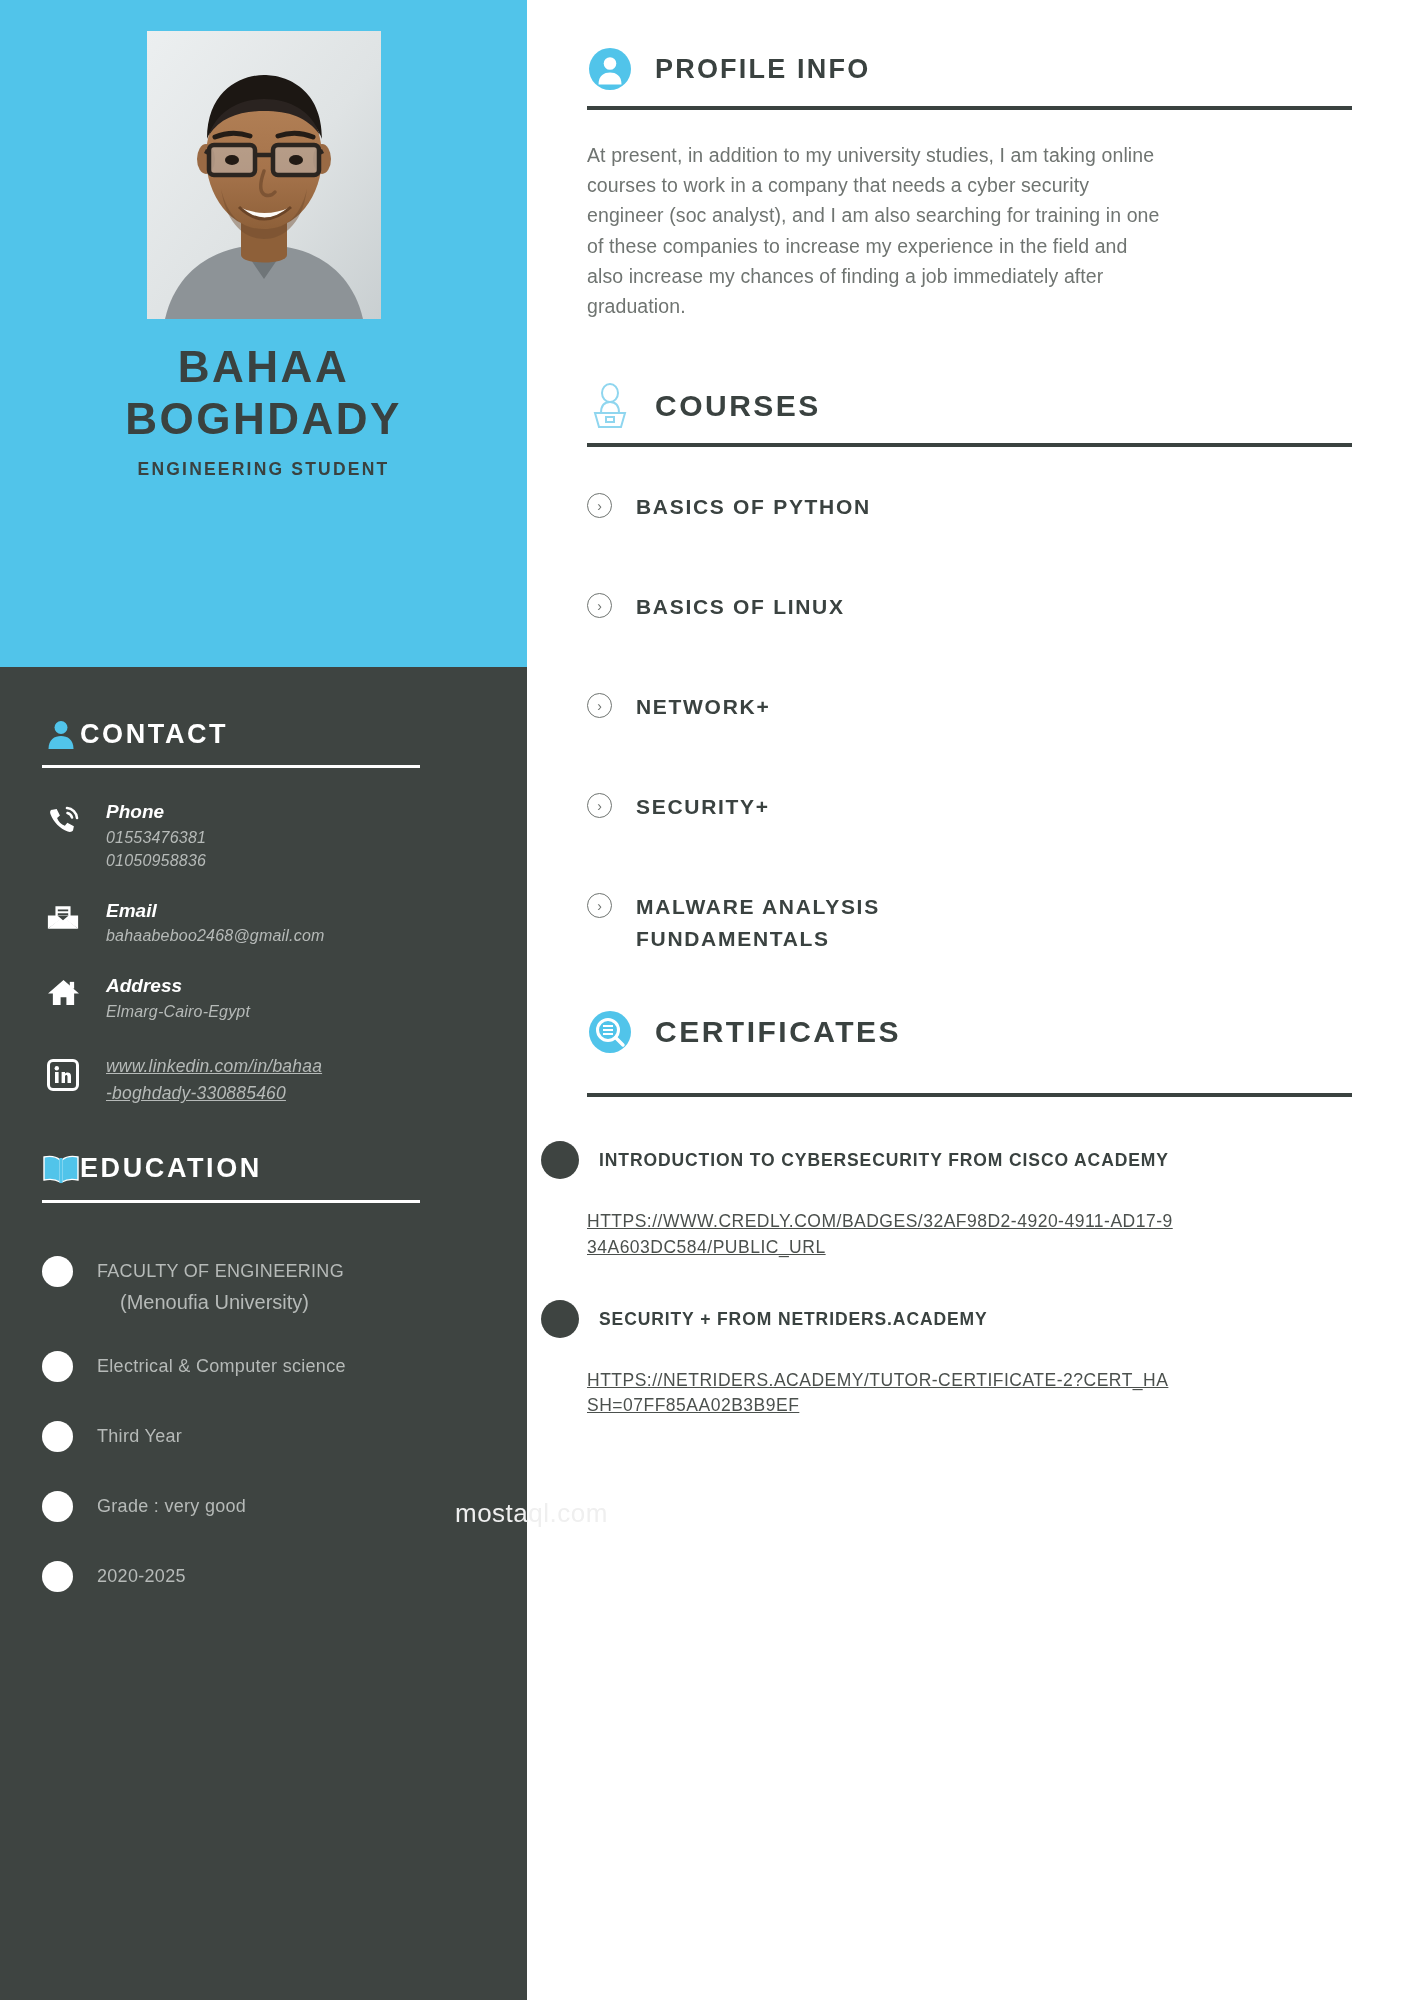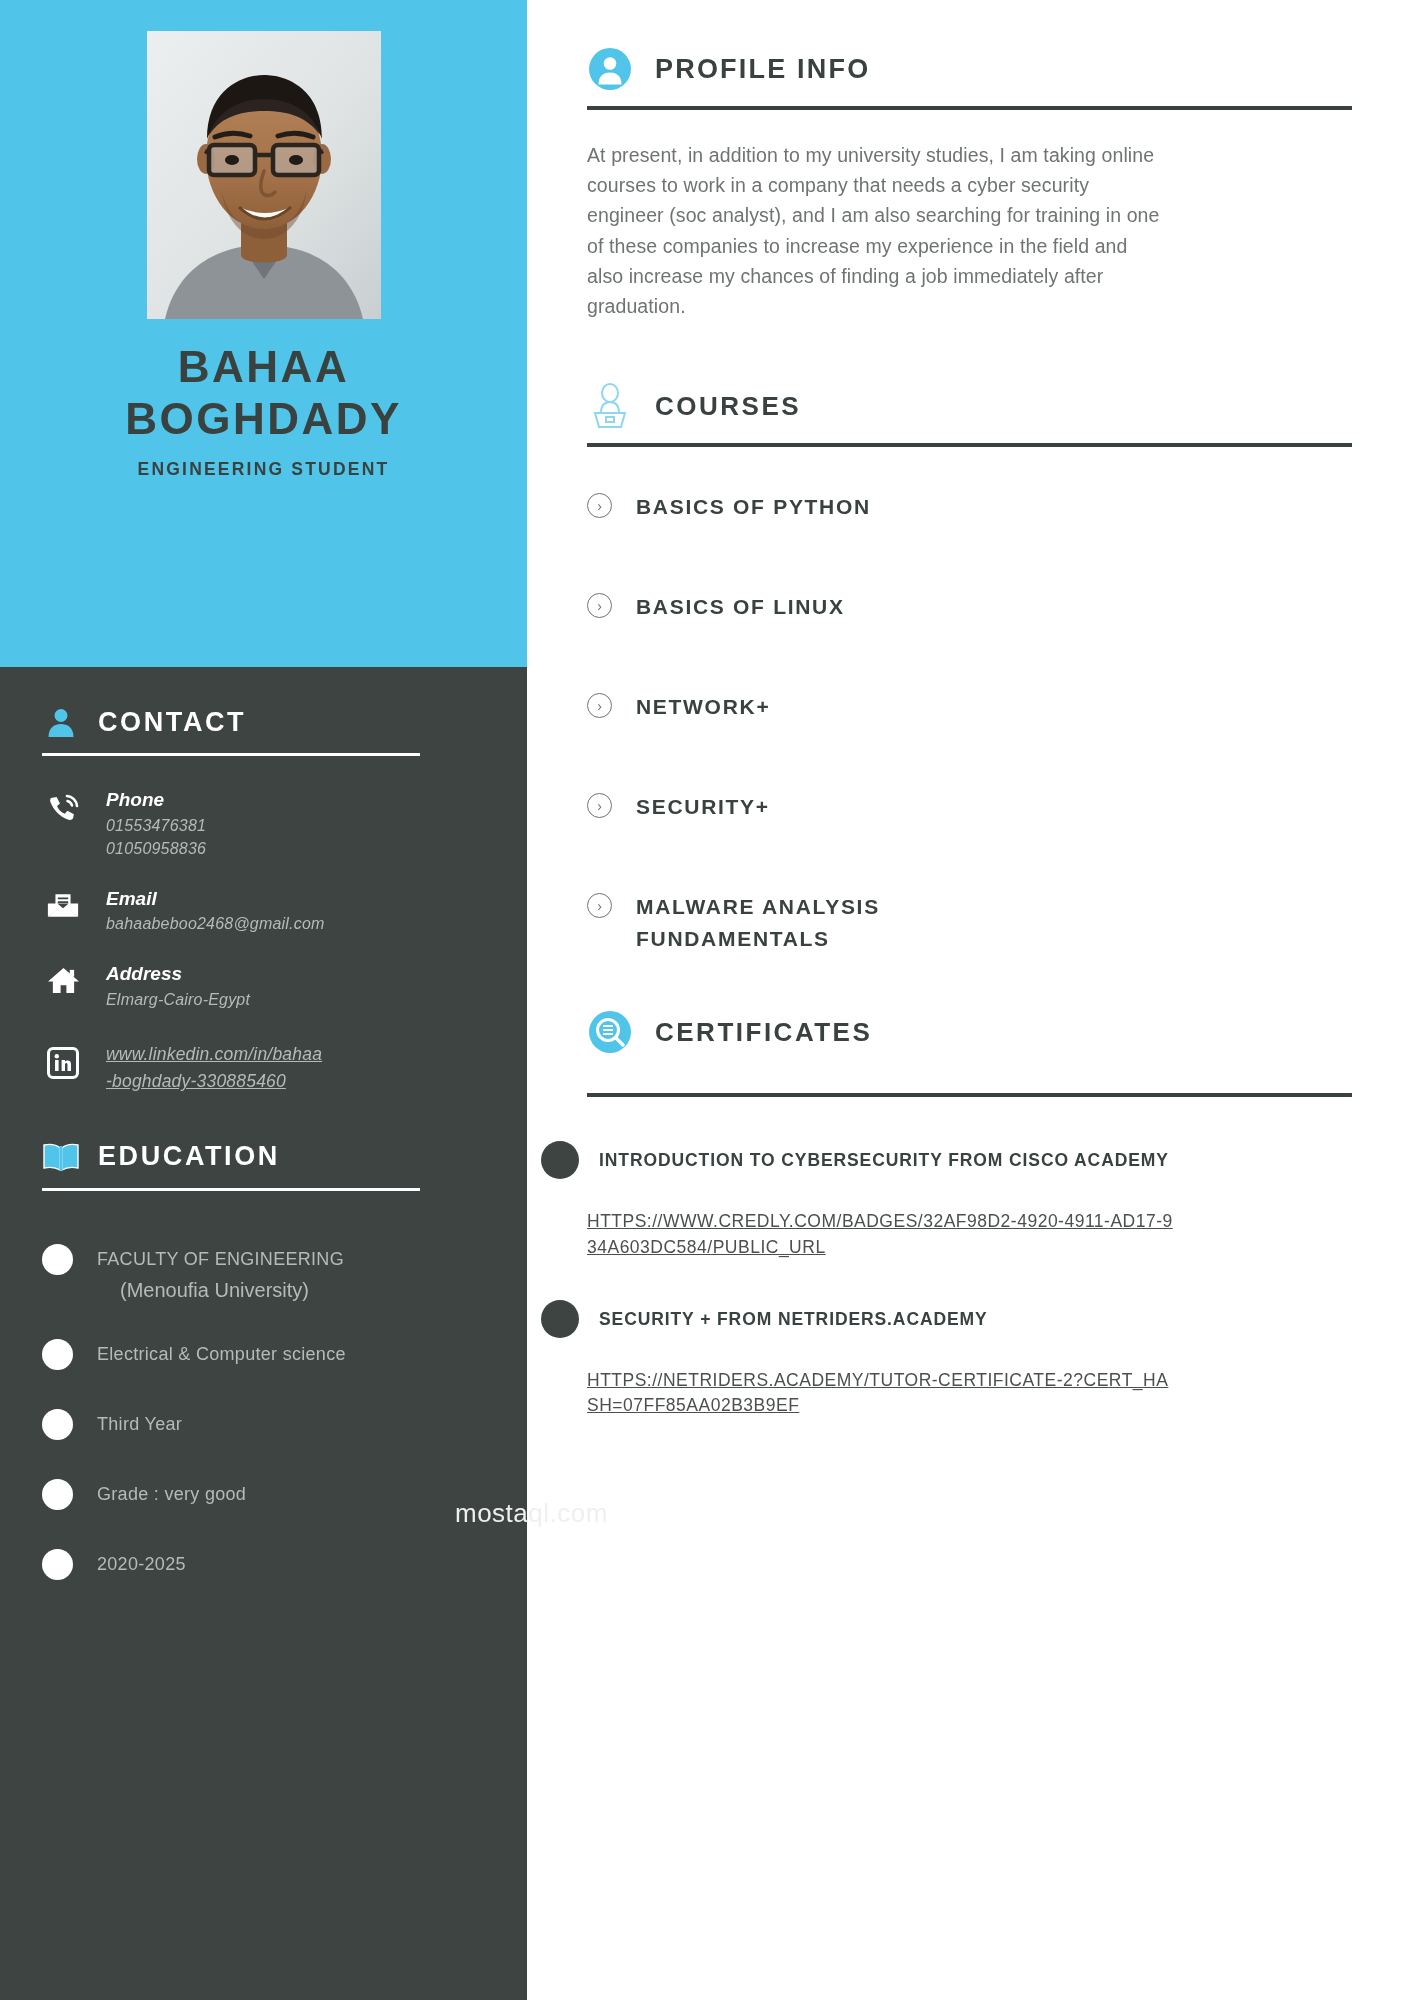--- a/index.html
+++ b/index.html
@@ -48,22 +48,22 @@
 
   .sidebar-bottom {
     position:absolute; top:667px; left:0;
     width:527px; height:1333px;
     background:#3e4441;
     padding:0 42px;
   }
 
   .side-head {
     display:flex; align-items:center;
-    gap:18px;
     padding-top:36px;
+    margin-top:12px;
   }
   .side-head .sh-icon { width:38px; height:38px; flex:0 0 38px; display:flex; align-items:center; justify-content:center; }
   .side-head .sh-title {
     color:#ffffff; font-size:27px; font-weight:bold;
     letter-spacing:2.6px; text-transform:uppercase;
   }
   .side-rule { height:3px; background:#ffffff; margin-top:12px; width:378px; }
 
   .contact-list { margin-top:30px;font-style:italic; }
   .contact-row { display:flex; align-items:flex-start; gap:22px; margin-bottom:24px; }
@@ -80,21 +80,21 @@
   .edu-sub { color:#b6bab8; font-size:20px; padding-left:78px; margin-top:-16px; margin-bottom:18px; }
 
   
   .main { flex:1; position:relative; background:#ffffff; padding:0 62px 0 60px; }
 
   .sec-head { display:flex; align-items:center; gap:22px; }
   .sec-head .s-icon { flex:0 0 46px; width:46px; height:46px; display:flex; align-items:center; justify-content:center; }
   .sec-title {
     color:#3a4240; font-weight:bold; text-transform:uppercase;
   }
-  .sec-title.lg { font-size:26px; letter-spacing:2.5px; }
+  .sec-title.lg { font-size:30px; letter-spacing:2.5px; }
   .sec-title.md { font-size:27px; letter-spacing:2.2px; }
   .sec-rule { height:4px; background:#3a4240; margin-top:14px; }
 
   .profile-body {
     margin-top:30px; color:#6f7471;
     font-size:19.5px; line-height:1.55; letter-spacing:.1px;
     max-width:580px;
   }
 
   .course-list { margin-top:44px; }

